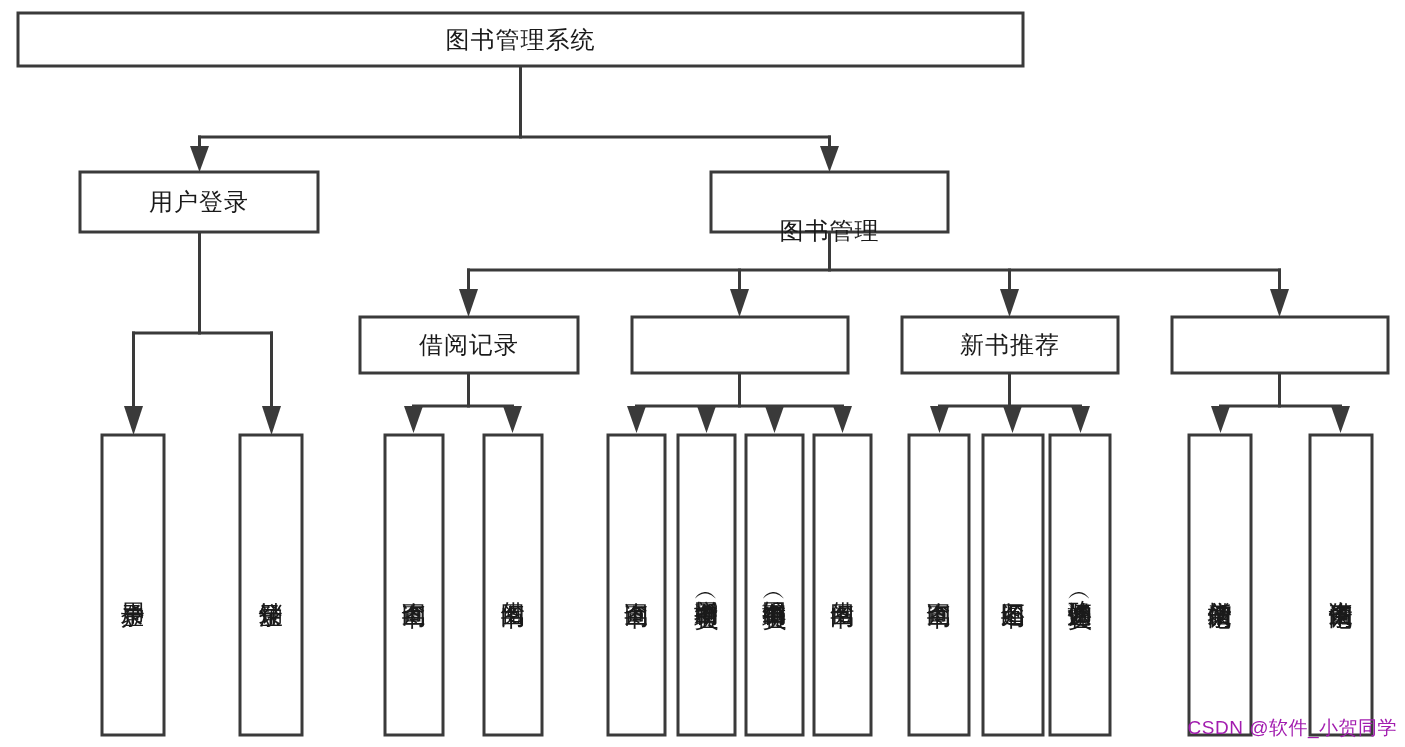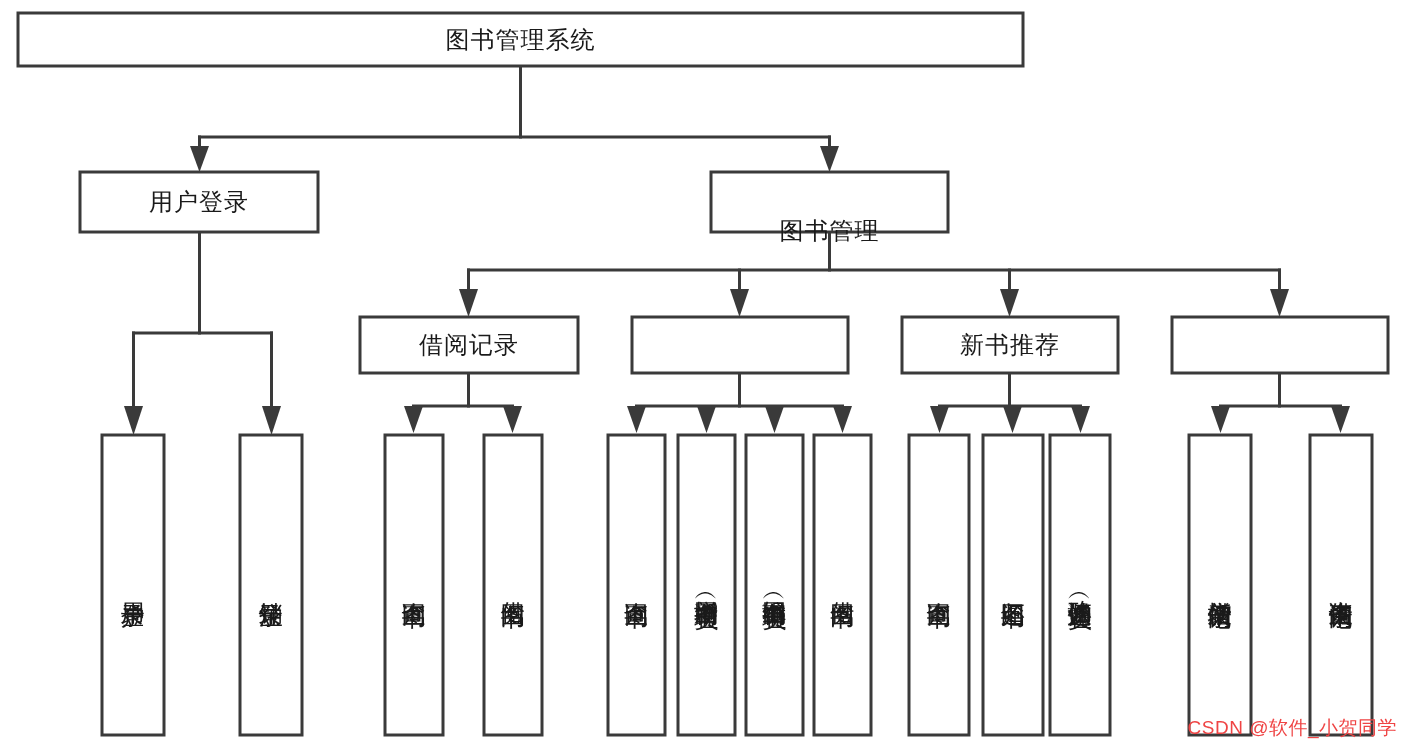--- a/index.html
+++ b/index.html
@@ -66,21 +66,21 @@
     letter-spacing: 1px;
     white-space: nowrap;
     pointer-events: none;
   }
   .watermark {
     position: absolute;
     right: 8px;
     bottom: 6px;
     font-family: "Liberation Sans", "DejaVu Sans", sans-serif;
     font-size: 19px;
-    color: #ef4444;
+    color: #a21caf;
     letter-spacing: 0.5px;
     white-space: nowrap;
   }
 </style>
 </head>
 <body>
 
 <div id="diagram-root">
 
   <svg id="diagram-svg" viewBox="0 0 1405 747">

